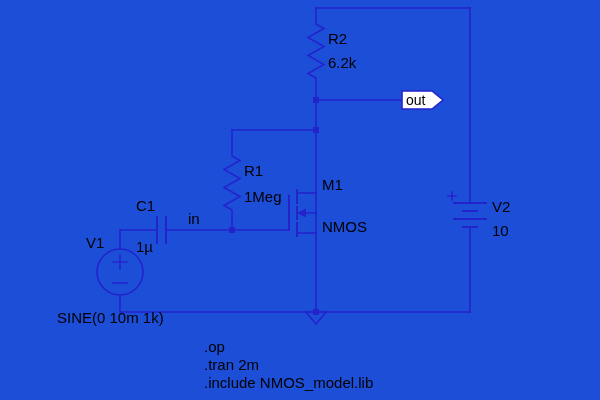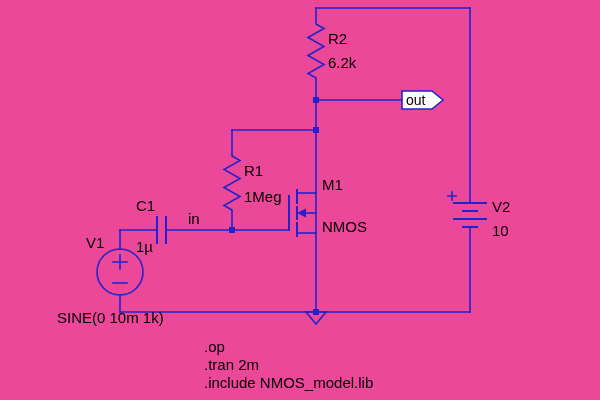--- a/index.html
+++ b/index.html
@@ -1,17 +1,17 @@
 <!DOCTYPE html>
 <html style="--wire: #2323cc; --text: #000000;"><head>
 <meta charset="utf-8">
 <style>
   html,body{margin:0;padding:0;background:#ffffff;}
   .canvas{
-    position:relative;width:600px;height:400px;background:#ec4899;
+    position:relative;width:600px;height:400px;background:#1d4ed8;
     font-family:"Liberation Sans",sans-serif;overflow:hidden;
   }
   svg{display:block;}
   .wire{stroke:var(--wire,#2323cc);stroke-width:1.6;fill:none;stroke-linecap:square;}
   .sym{stroke:var(--wire,#2323cc);stroke-width:2;fill:none;stroke-linecap:square;}
   .dot{fill:var(--wire,#2323cc);stroke:none;}
   .arrow{fill:var(--wire,#2323cc);stroke:none;}
   .flag{stroke:var(--wire,#2323cc);stroke-width:1.6;fill:#ffffff;}
   text{fill:var(--text,#000000);font-size:15px;font-family:"Liberation Sans",sans-serif;}
   .small{font-size:14px;}

